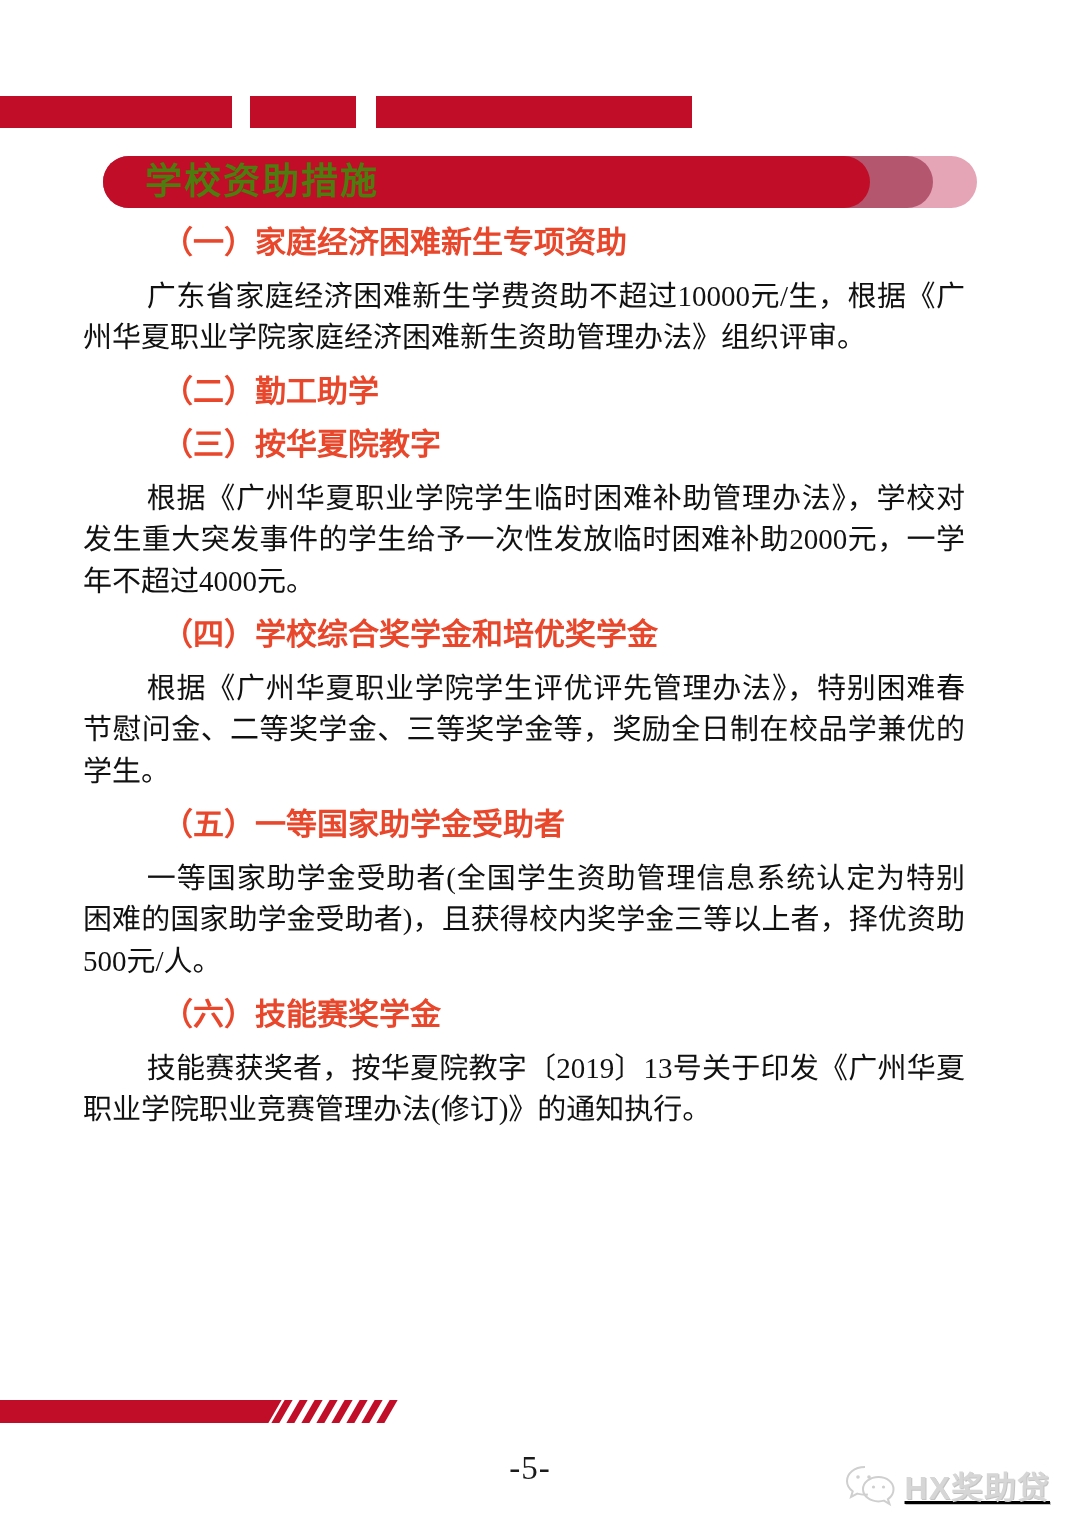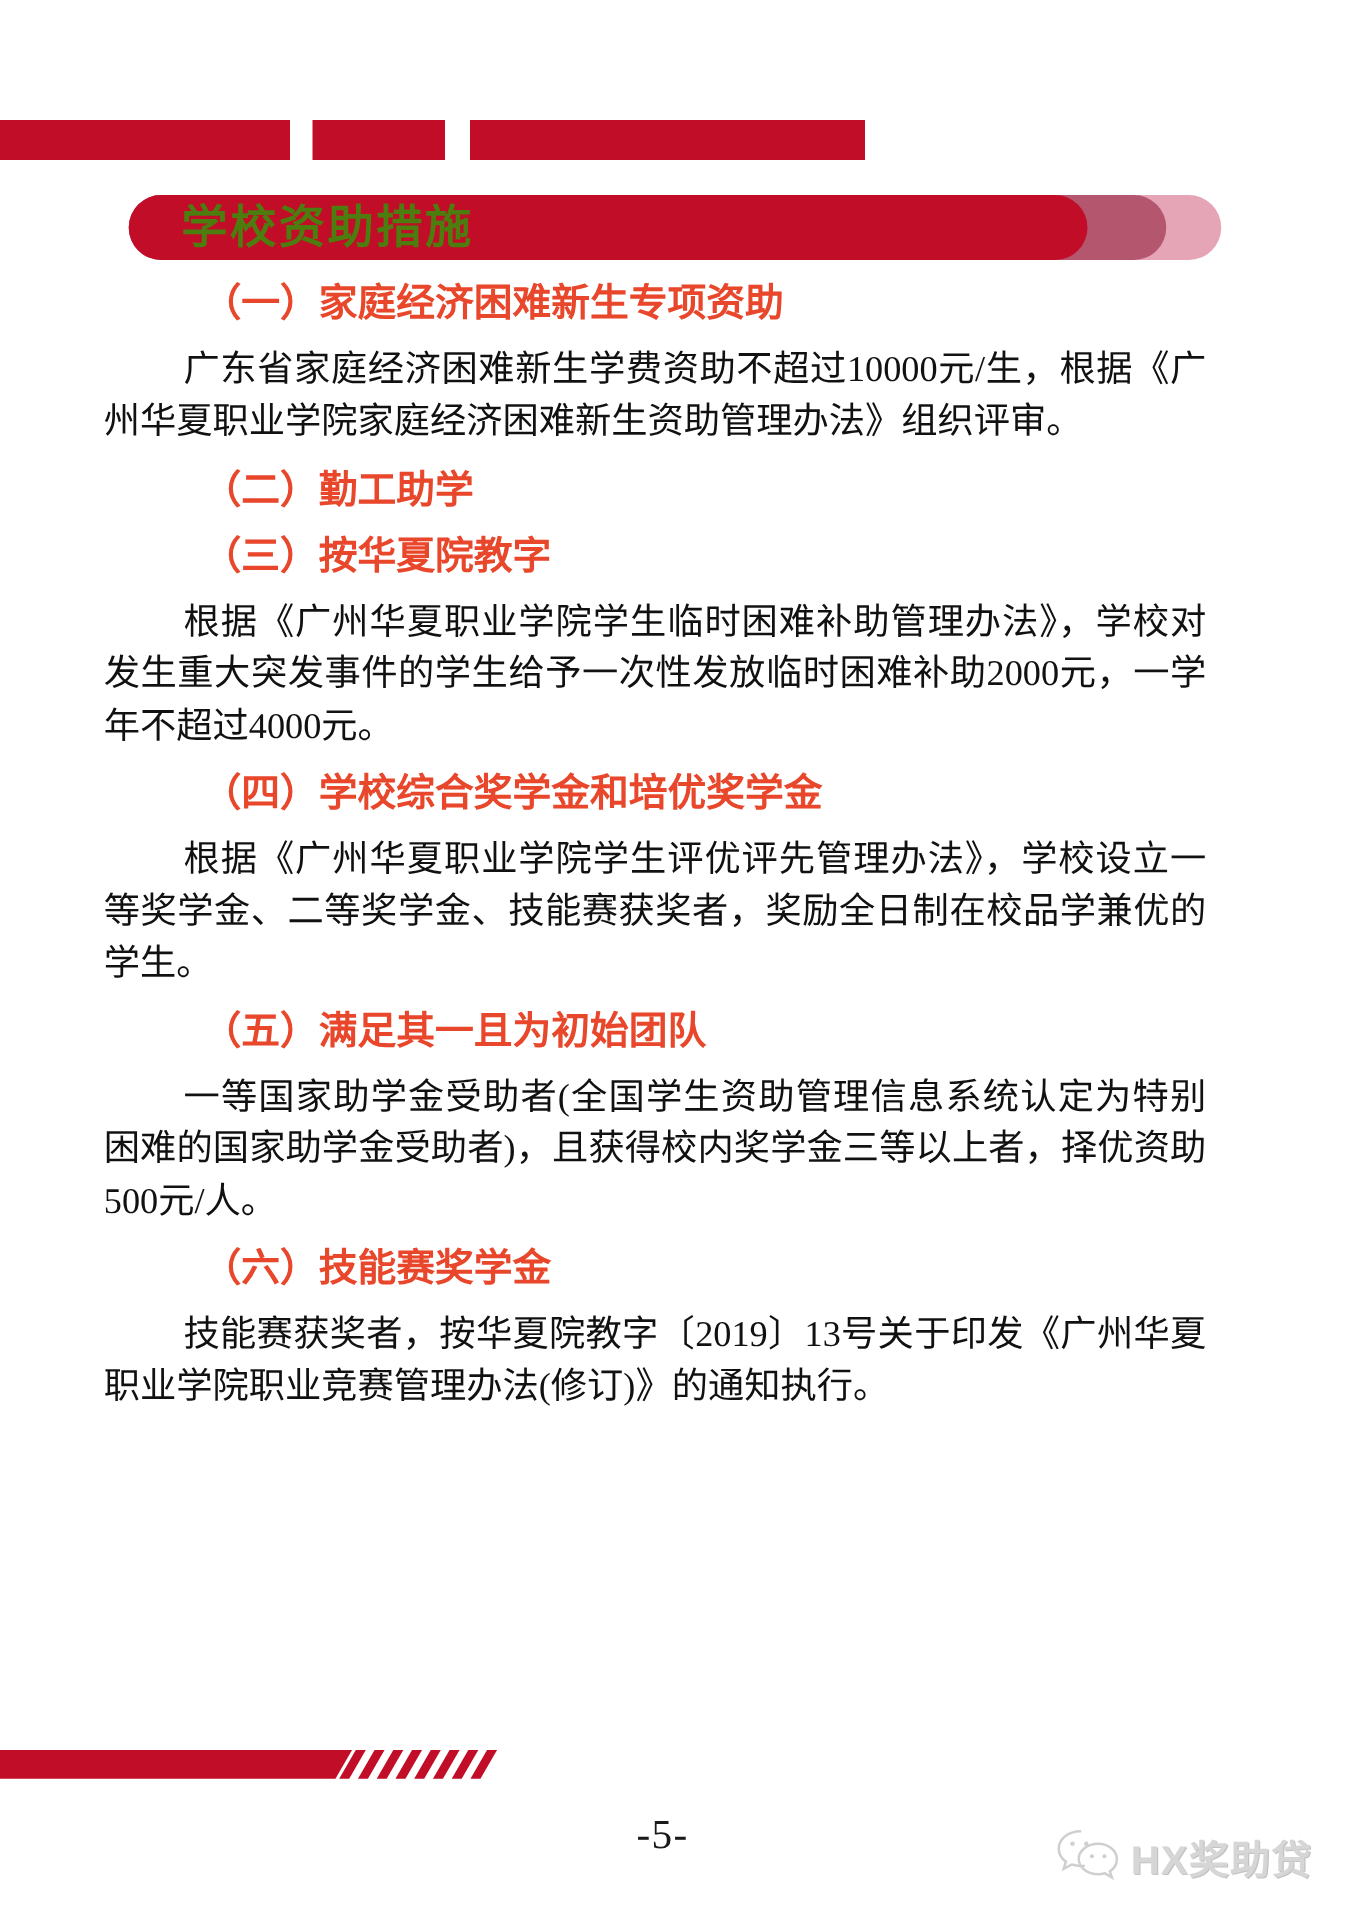--- a/index.html
+++ b/index.html
@@ -55,21 +55,21 @@
     position:absolute;top:1400px;left:278px;height:23px;display:flex;gap:7px;
   }
   .footer-stripes .stripe{
     width:8px;height:23px;background:var(--primary-red,#c10d27);transform:skewX(-30deg);
   }
   .page-number{
     position:absolute;top:1450px;left:0;width:1060px;text-align:center;
     font-size:33px;color:#1a1a1a;letter-spacing:1px;
   }
   .watermark{
-    position:absolute;top:1462px;right:30px;display:flex;align-items:flex-start;gap:8px;
+    position:absolute;top:1462px;right:30px;display:flex;align-items:flex-end;gap:8px;text-decoration:underline;
   }
   .watermark-text{
     font-family:"Liberation Sans","DejaVu Sans",sans-serif;
     font-size:32px;font-weight:bold;color:var(--watermark-gray,#d6d6d6);
     text-shadow:1px 1px 0 #c3c3c3,-1px -1px 0 #ffffff;
     letter-spacing:1px;white-space:nowrap;
   }
   .watermark-icon svg{display:block;}
 </style>
 </head>
@@ -99,26 +99,26 @@
   <section class="section">
     <h2 class="sec-heading">（三）按华夏院教字</h2>
     <div class="sec-paragraphs">
         <p class="body-para">根据《广州华夏职业学院学生临时困难补助管理办法》，学校对发生重大突发事件的学生给予一次性发放临时困难补助2000元，一学年不超过4000元。</p>
       </div>
   </section>
 
   <section class="section">
     <h2 class="sec-heading">（四）学校综合奖学金和培优奖学金</h2>
     <div class="sec-paragraphs">
-        <p class="body-para">根据《广州华夏职业学院学生评优评先管理办法》，学校设立一等奖学金、二等奖学金、技能赛获奖者，奖励全日制在校品学兼优的学生。</p>
+        <p class="body-para">根据《广州华夏职业学院学生评优评先管理办法》，特别困难春节慰问金、二等奖学金、三等奖学金等，奖励全日制在校品学兼优的学生。</p>
       </div>
   </section>
 
   <section class="section">
-    <h2 class="sec-heading">（五）满足其一且为初始团队</h2>
+    <h2 class="sec-heading">（五）一等国家助学金受助者</h2>
     <div class="sec-paragraphs">
         <p class="body-para">一等国家助学金受助者(全国学生资助管理信息系统认定为特别困难的国家助学金受助者)，且获得校内奖学金三等以上者，择优资助500元/人。</p>
       </div>
   </section>
 
   <section class="section">
     <h2 class="sec-heading">（六）技能赛奖学金</h2>
     <div class="sec-paragraphs">
         <p class="body-para">技能赛获奖者，按华夏院教字〔2019〕13号关于印发《广州华夏职业学院职业竞赛管理办法(修订)》的通知执行。</p>
       </div>

